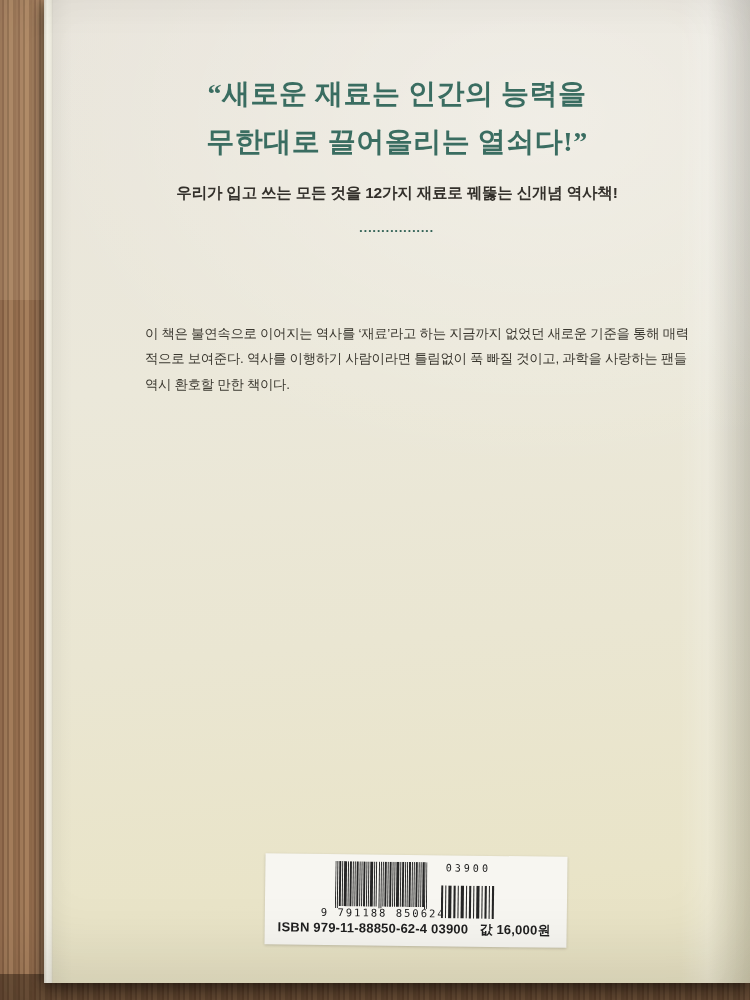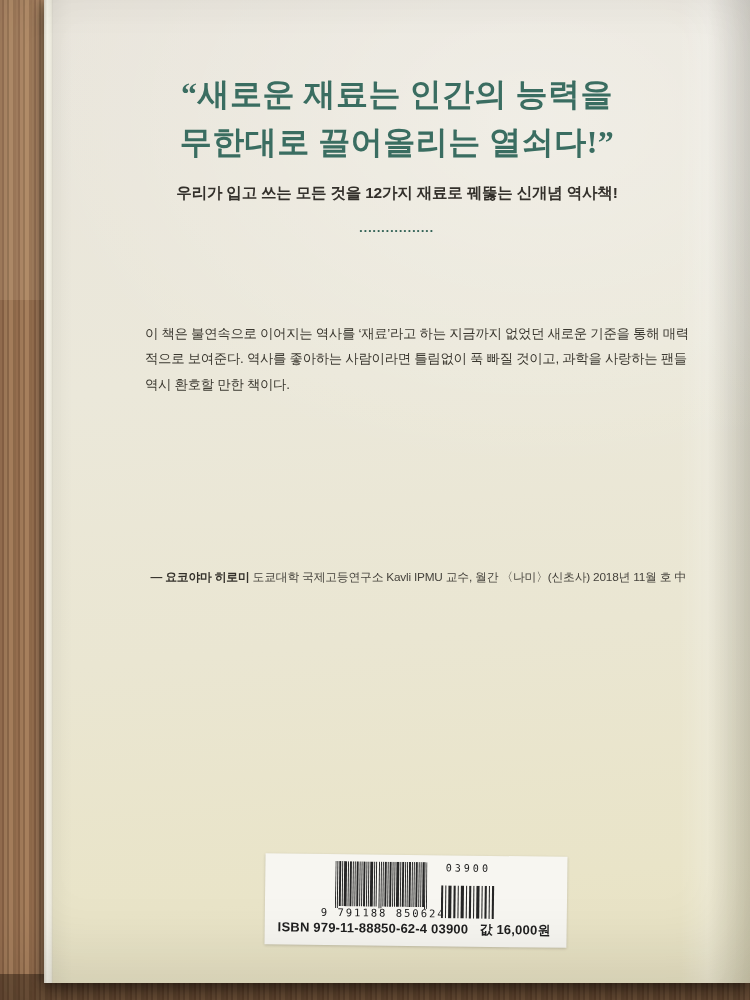--- a/index.html
+++ b/index.html
@@ -19,21 +19,21 @@
       linear-gradient(175deg,#e9e5dc 0%,#ebe8da 38%,#eae6d2 64%,#e9e4c8 88%,#e7e1c2 100%);
     box-shadow:0 8px 16px rgba(0,0,0,0.45), -4px 0 8px rgba(0,0,0,0.25);
     border-bottom-left-radius:6px;
   }
   .page-edge{position:absolute;left:0;top:0;width:9px;height:100%;
     background:linear-gradient(90deg,#d8d4c6 0,#f4f2e8 35%,#eceadd 80%,rgba(0,0,0,0.05) 100%);}
   .headline{
     position:absolute;top:70px;left:0;width:706px;margin:0;
     text-align:center;white-space:pre-line;
     font-family:"Liberation Serif","DejaVu Serif",serif;
-    font-weight:600;font-size:32px;line-height:48px;letter-spacing:0.5px;
+    font-weight:600;font-size:28px;line-height:48px;letter-spacing:0.5px;
     color:#3a6d61;
   }
   .tagline{
     position:absolute;top:183px;left:0;width:706px;text-align:center;white-space:nowrap;
     font-size:15.5px;font-weight:700;letter-spacing:-0.2px;color:#33302b;
   }
   .dots{
     position:absolute;top:226px;left:0;width:706px;text-align:center;
     font-size:8px;letter-spacing:1.6px;color:#2f6054;
   }
@@ -86,27 +86,24 @@
 
     <h1 class="headline">“새로운 재료는 인간의 능력을
 무한대로 끌어올리는 열쇠다!”</h1>
 
     <div class="tagline">우리가 입고 쓰는 모든 것을 12가지 재료로 꿰뚫는 신개념 역사책!</div>
 
     <div class="dots">•••••••••••••••••</div>
 
     <div class="review">
       <p>이 책은 불연속으로 이어지는 역사를 ‘재료’라고 하는 지금까지 없었던 새로운 기준을 통해 매력
-적으로 보여준다. 역사를 좋아하는 사람이라면 틀림없이 푹 빠질 것이고, 과학을 사랑하는 팬들
+적으로 보여준다. 역사를 이행하기 사람이라면 틀림없이 푹 빠질 것이고, 과학을 사랑하는 팬들
 역시 환호할 만한 책이다.</p>
     </div>
 
-    <div class="attribution">
-      <span class="attr-name">— 요코야마 히로미</span><span class="attr-detail"> 도쿄대학 국제고등연구소 Kavli IPMU 교수, 월간 〈나미〉(신초사) 2018년 11월 호 中</span>
-    </div>
 
     <div class="sticker">
       <div class="bc-main">
         <svg viewBox="0 0 95 47" preserveAspectRatio="none" aria-hidden="true">
           <g fill="#262626">
             <rect x="0" width="1" height="47"></rect>
               <rect x="2" width="1" height="47"></rect>
             <rect x="4" width="2" height="45"></rect>
               <rect x="7" width="1" height="45"></rect>
             <rect x="9" width="3" height="45"></rect>

